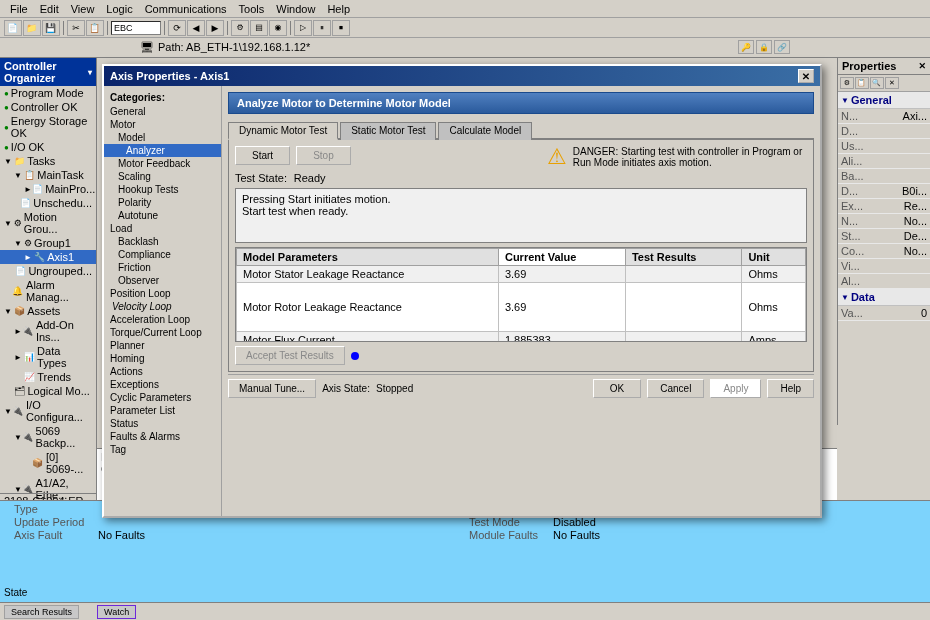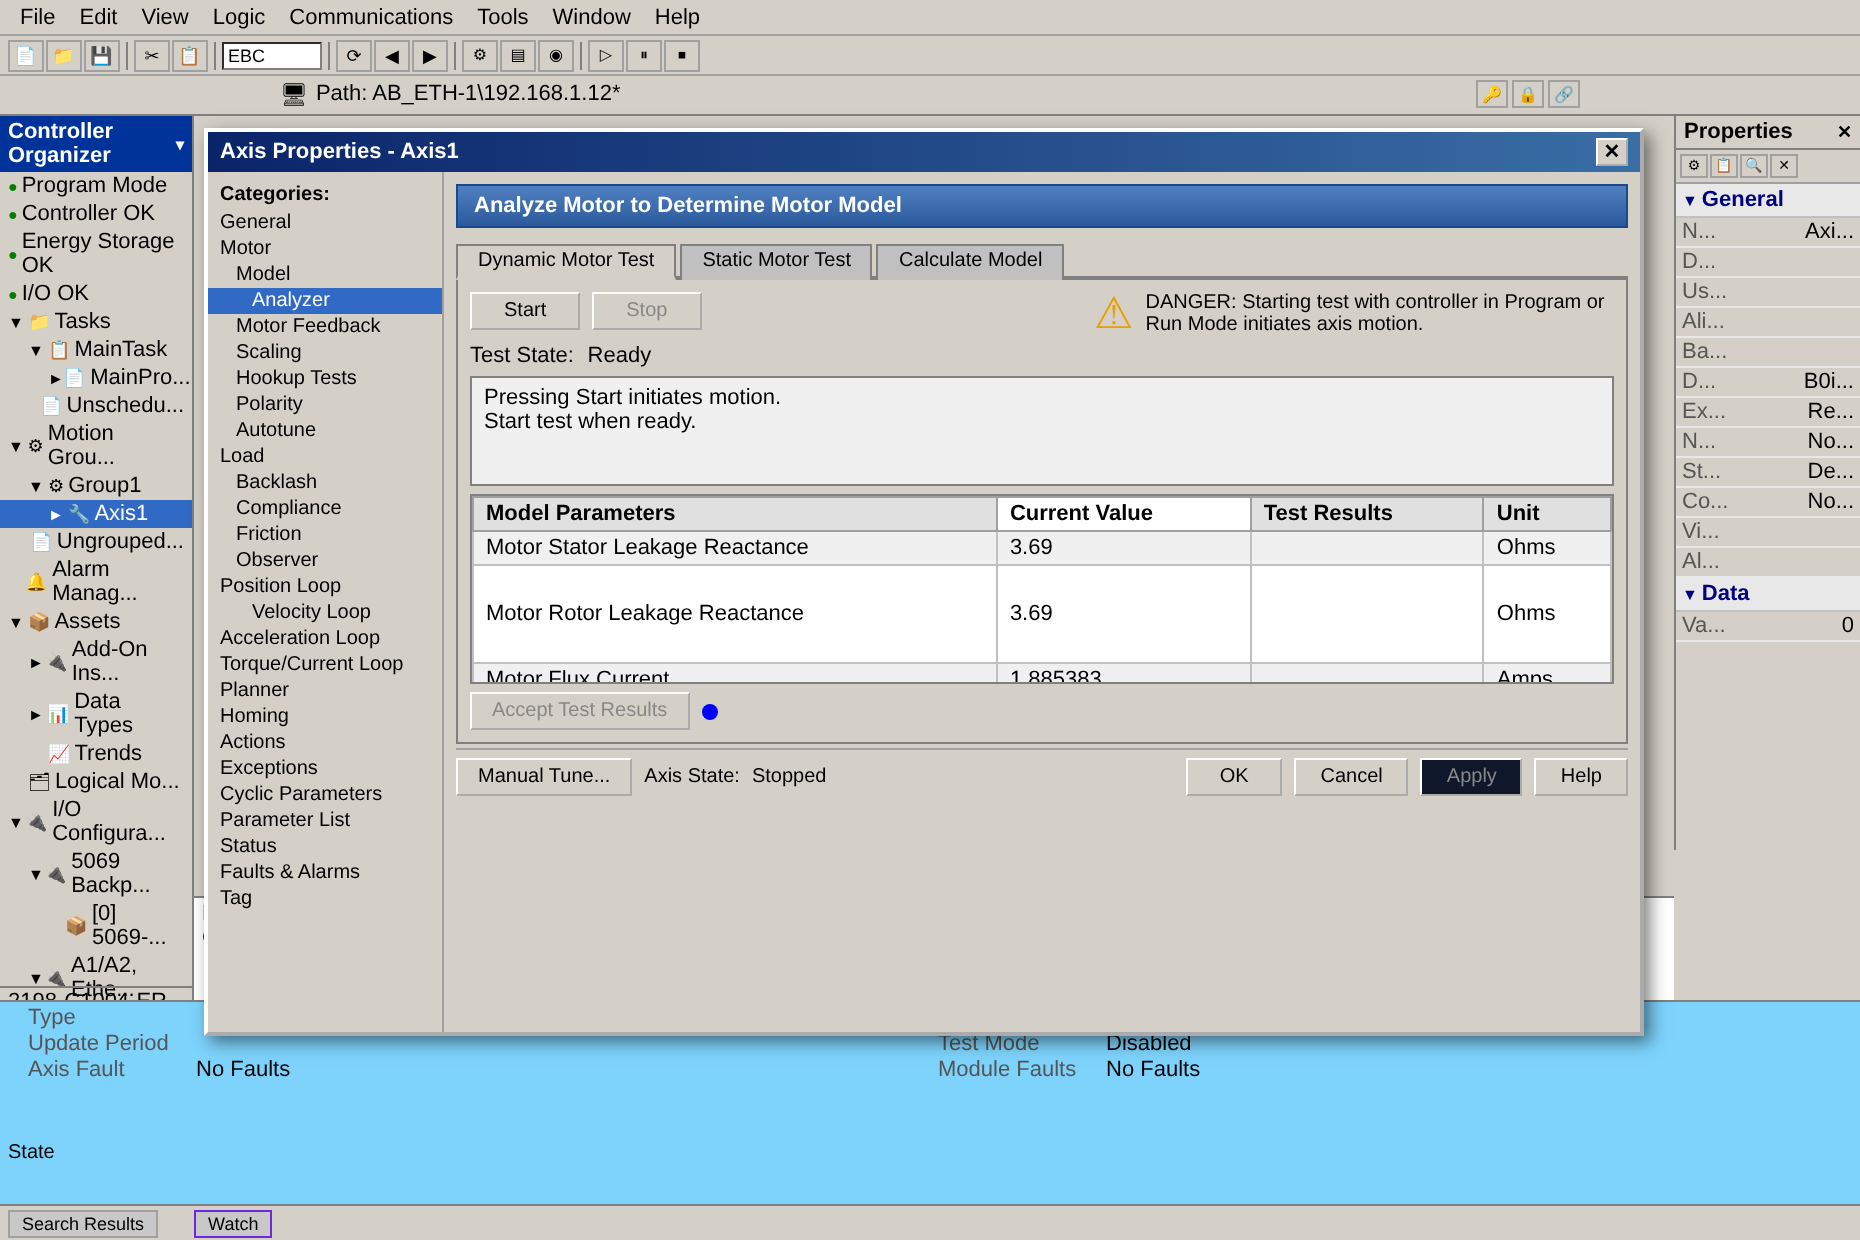--- a/index.html
+++ b/index.html
@@ -282,21 +282,21 @@
         <div style="padding:1px 14px;font-size:10px;cursor:pointer;">Scaling</div>
         <div style="padding:1px 14px;font-size:10px;cursor:pointer;">Hookup Tests</div>
         <div style="padding:1px 14px;font-size:10px;cursor:pointer;">Polarity</div>
         <div style="padding:1px 14px;font-size:10px;cursor:pointer;">Autotune</div>
         <div style="padding:1px 6px;font-size:10px;cursor:pointer;">Load</div>
         <div style="padding:1px 14px;font-size:10px;cursor:pointer;">Backlash</div>
         <div style="padding:1px 14px;font-size:10px;cursor:pointer;">Compliance</div>
         <div style="padding:1px 14px;font-size:10px;cursor:pointer;">Friction</div>
         <div style="padding:1px 14px;font-size:10px;cursor:pointer;">Observer</div>
         <div style="padding:1px 6px;font-size:10px;cursor:pointer;">Position Loop</div>
-        <div style="padding:1px 22px;font-size:10px;cursor:pointer;">Velocity Loop</div>
+        <div style="padding:1px 8px;font-size:10px;cursor:pointer;font-style:italic;">Velocity Loop</div>
         <div style="padding:1px 6px;font-size:10px;cursor:pointer;">Acceleration Loop</div>
         <div style="padding:1px 6px;font-size:10px;cursor:pointer;">Torque/Current Loop</div>
         <div style="padding:1px 6px;font-size:10px;cursor:pointer;">Planner</div>
         <div style="padding:1px 6px;font-size:10px;cursor:pointer;">Homing</div>
         <div style="padding:1px 6px;font-size:10px;cursor:pointer;">Actions</div>
         <div style="padding:1px 6px;font-size:10px;cursor:pointer;">Exceptions</div>
         <div style="padding:1px 6px;font-size:10px;cursor:pointer;">Cyclic Parameters</div>
         <div style="padding:1px 6px;font-size:10px;cursor:pointer;">Parameter List</div>
         <div style="padding:1px 6px;font-size:10px;cursor:pointer;">Status</div>
         <div style="padding:1px 6px;font-size:10px;cursor:pointer;">Faults &amp; Alarms</div>
@@ -382,21 +382,21 @@
           </div>
         </div>
 
         <div style="display:flex;align-items:center;gap:6px;padding:4px 0;margin-top:2px;border-top:1px solid #a0a0a0;">
           <button style="padding:3px 10px;background:#d4d0c8;border:1px outset #ffffff;cursor:pointer;font-size:10px;">Manual Tune...</button>
           <span style="font-size:10px;">Axis State:</span>
           <span style="font-size:10px;">Stopped</span>
           <span style="flex:1;"></span>
           <button style="padding:3px 16px;background:#d4d0c8;border:1px outset #ffffff;cursor:pointer;font-size:10px;">OK</button>
           <button style="padding:3px 12px;background:#d4d0c8;border:1px outset #ffffff;cursor:pointer;font-size:10px;">Cancel</button>
-          <button style="padding:3px 12px;background:#0f172a;border:1px outset #ffffff;cursor:pointer;font-size:10px;color:#888;">Apply</button>
+          <button style="padding:3px 12px;background:#ffffff;border:1px outset #ffffff;cursor:pointer;font-size:10px;color:#888;">Apply</button>
           <button style="padding:3px 12px;background:#d4d0c8;border:1px outset #ffffff;cursor:pointer;font-size:10px;">Help</button>
         </div>
       </div>
     </div>
   </div>
 </div>
 
 <div style="position:absolute;bottom:120px;left:97px;right:93px;height:52px;background:white;border-top:1px solid #808080;overflow:auto;font-size:10px;padding:2px 4px;font-family:'Courier New',monospace;z-index:2;">
   <div>Reading ChangeLog...</div>
   <div>Complete - 0 error(s), 0 warning(s)</div>
@@ -423,19 +423,19 @@
     <div style="display:flex;gap:4px;">
       <span style="color:#555;width:80px;">Axis Fault</span>
       <span>No Faults</span>
     </div>
     <div style="display:flex;gap:4px;">
       <span style="color:#555;width:80px;">Module Faults</span>
       <span>No Faults</span>
     </div>
   </div>
 
-  <div style="position:absolute;bottom:20px;left:4px;font-size:10px;">State</div>
+  <div style="position:absolute;bottom:4px;left:4px;font-size:10px;">State</div>
 </div>
 
 <div style="position:absolute;bottom:0;left:0;right:0;height:18px;background:#d4d0c8;border-top:1px solid #808080;display:flex;align-items:center;padding:0 4px;font-size:10px;z-index:10;">
   <div style="padding:1px 6px;border:1px solid #a0a0a0;cursor:pointer;font-size:9px;background:#c8c8c8;margin-right:18px;">Search Results</div>
   <div style="padding:1px 6px;border:1px solid #6d28d9;cursor:pointer;font-size:9px;background:#c8c8c8;">Watch</div>
 </div>
 
 </body></html>

